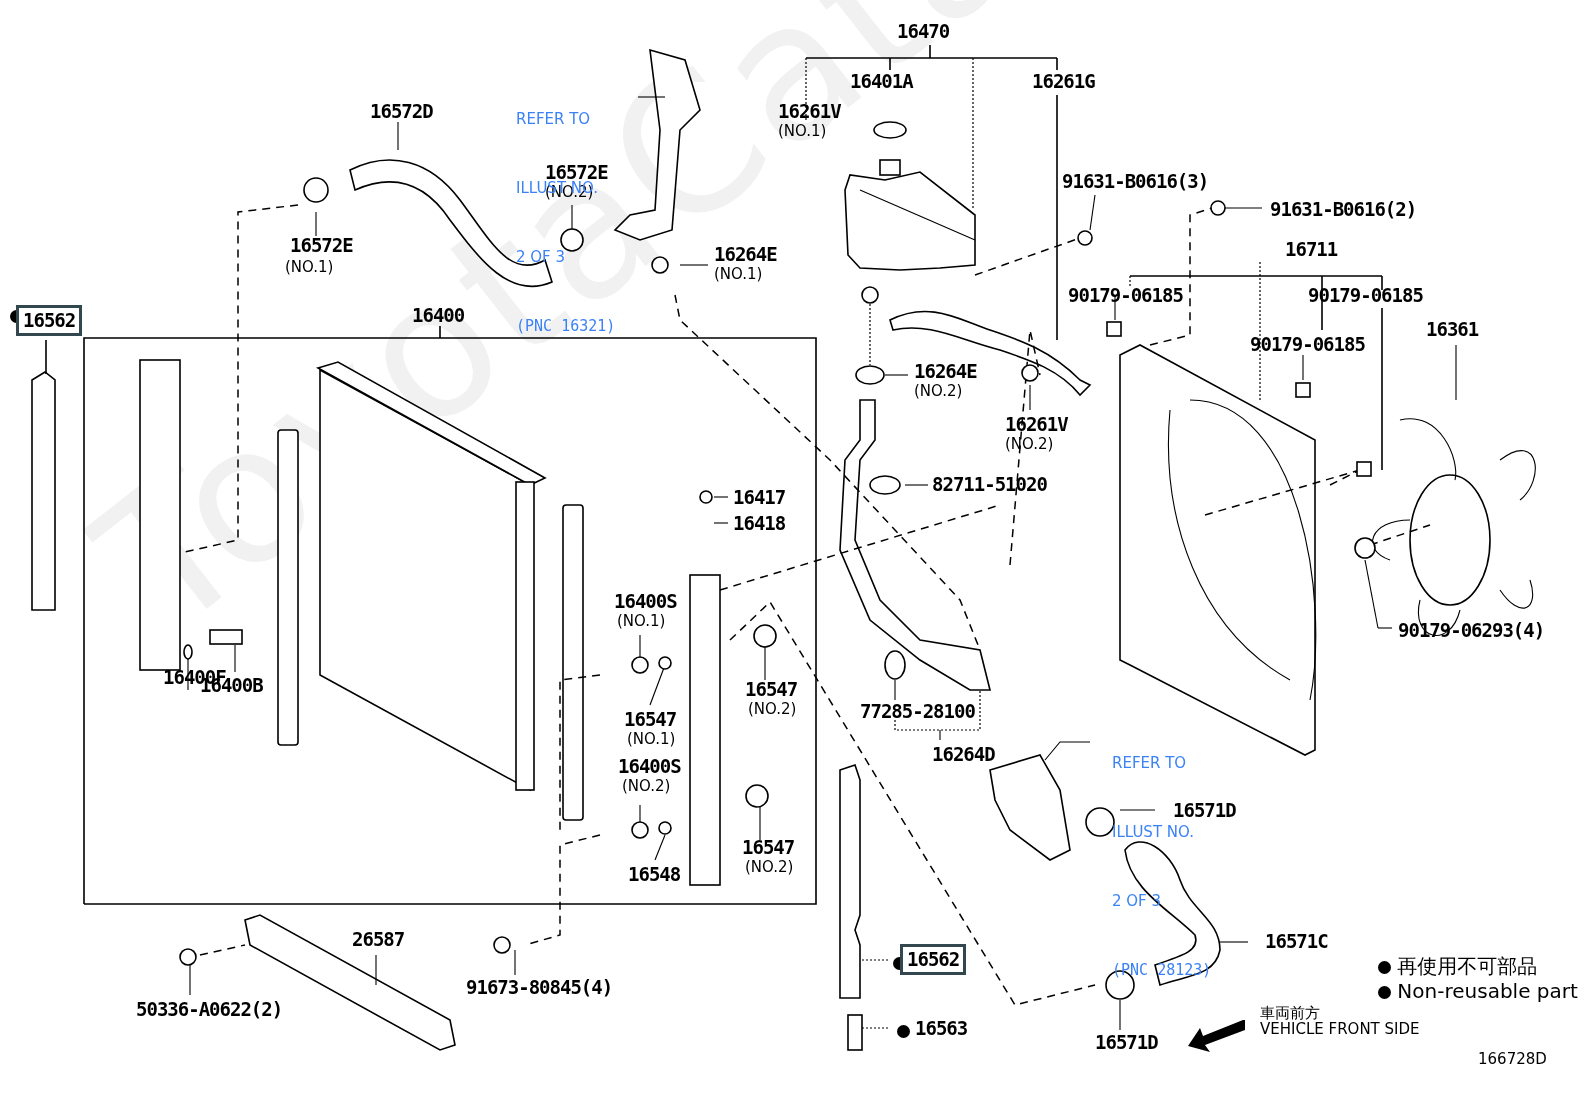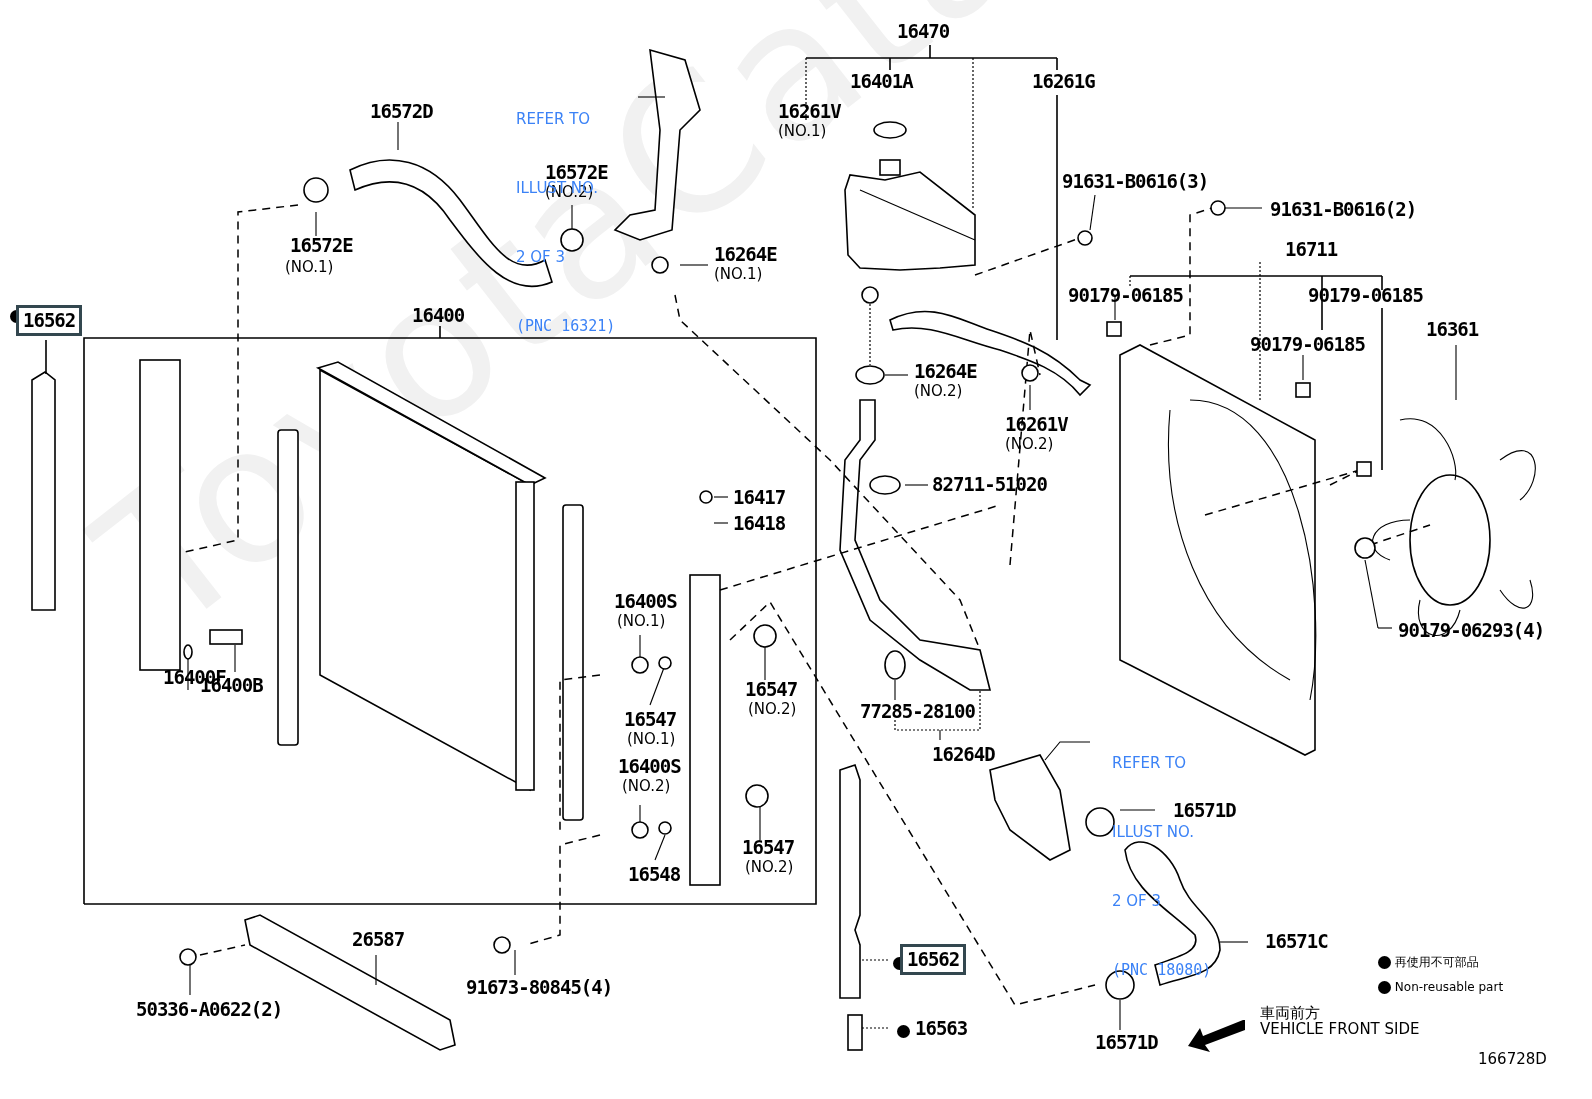--- a/index.html
+++ b/index.html
@@ -4,21 +4,21 @@
 <style>
   html, body { margin:0; padding:0; background:#ffffff; }
   body { width:1592px; height:1099px; position:relative; overflow:hidden; font-family:"DejaVu Sans Mono", monospace; color:#000; }
   #stage { position:absolute; left:0; top:0; width:1592px; height:1099px; }
   .lbl { position:absolute; font-family:"DejaVu Sans Mono", monospace; font-weight:bold; font-size:19px; letter-spacing:-1px; white-space:nowrap; color:#000; line-height:1; }
   .sub { position:absolute; font-family:"DejaVu Sans", sans-serif; font-size:15px; white-space:nowrap; color:#000; line-height:1; }
   .note { position:absolute; font-family:"DejaVu Sans", sans-serif; font-size:15px; line-height:23px; white-space:pre; color:#3b82f6; }
   .pnc { font-family:"DejaVu Sans Mono", monospace; font-size:15px; }
   .hl { position:absolute; border:3px solid #33474f; background:#fff; padding:0 3px; }
   .dot { display:inline-block; width:13px; height:13px; border-radius:50%; background:#000; vertical-align:middle; }
-  .legend { position:absolute; font-family:"DejaVu Sans", sans-serif; font-size:12px; white-space:nowrap; line-height:1; }
+  .legend { position:absolute; font-family:"DejaVu Sans", sans-serif; font-size:20px; white-space:nowrap; line-height:1; }
   .watermark { position:absolute; left:60px; top:500px; font-family:"DejaVu Sans", sans-serif; font-size:190px; color:#f1f1f1; transform:rotate(-38deg); transform-origin:left top; white-space:nowrap; letter-spacing:4px; }
   svg .ln { stroke:#000; stroke-width:1.6; fill:none; }
   svg .dash { stroke:#000; stroke-width:1.5; fill:none; stroke-dasharray:8 6; }
   svg .dot2 { stroke:#000; stroke-width:1.2; fill:none; stroke-dasharray:2 2; }
   svg .part { stroke:#000; stroke-width:1.6; fill:#fff; }
   svg .thin { stroke:#000; stroke-width:1.1; fill:none; }
 </style>
 </head>
 <body>
 
@@ -257,21 +257,21 @@
   <div class="lbl" style="left:163px;top:668px">16400F</div>
 
   <div class="lbl" style="left:1398px;top:621px">90179-06293(4)</div>
   <div class="lbl" style="left:860px;top:702px">77285-28100</div>
   <div class="lbl" style="left:932px;top:745px">16264D</div>
 
   <div class="note" style="left:1112px;top:706px">
     <div>REFER TO</div>
     <div>ILLUST NO.</div>
     <div>2 OF 3</div>
-    <div class="pnc">(PNC 18080)</div>
+    <div class="pnc">(PNC 28123)</div>
   </div>
 
   <div class="lbl" style="left:1173px;top:801px">16571D</div>
   <div class="lbl" style="left:1265px;top:932px">16571C</div>
   <div class="lbl" style="left:1095px;top:1033px">16571D</div>
 
   <div class="lbl" style="left:352px;top:930px">26587</div>
   <div class="lbl" style="left:136px;top:1000px">50336-A0622(2)</div>
   <div class="lbl" style="left:466px;top:978px">91673-80845(4)</div>
 

